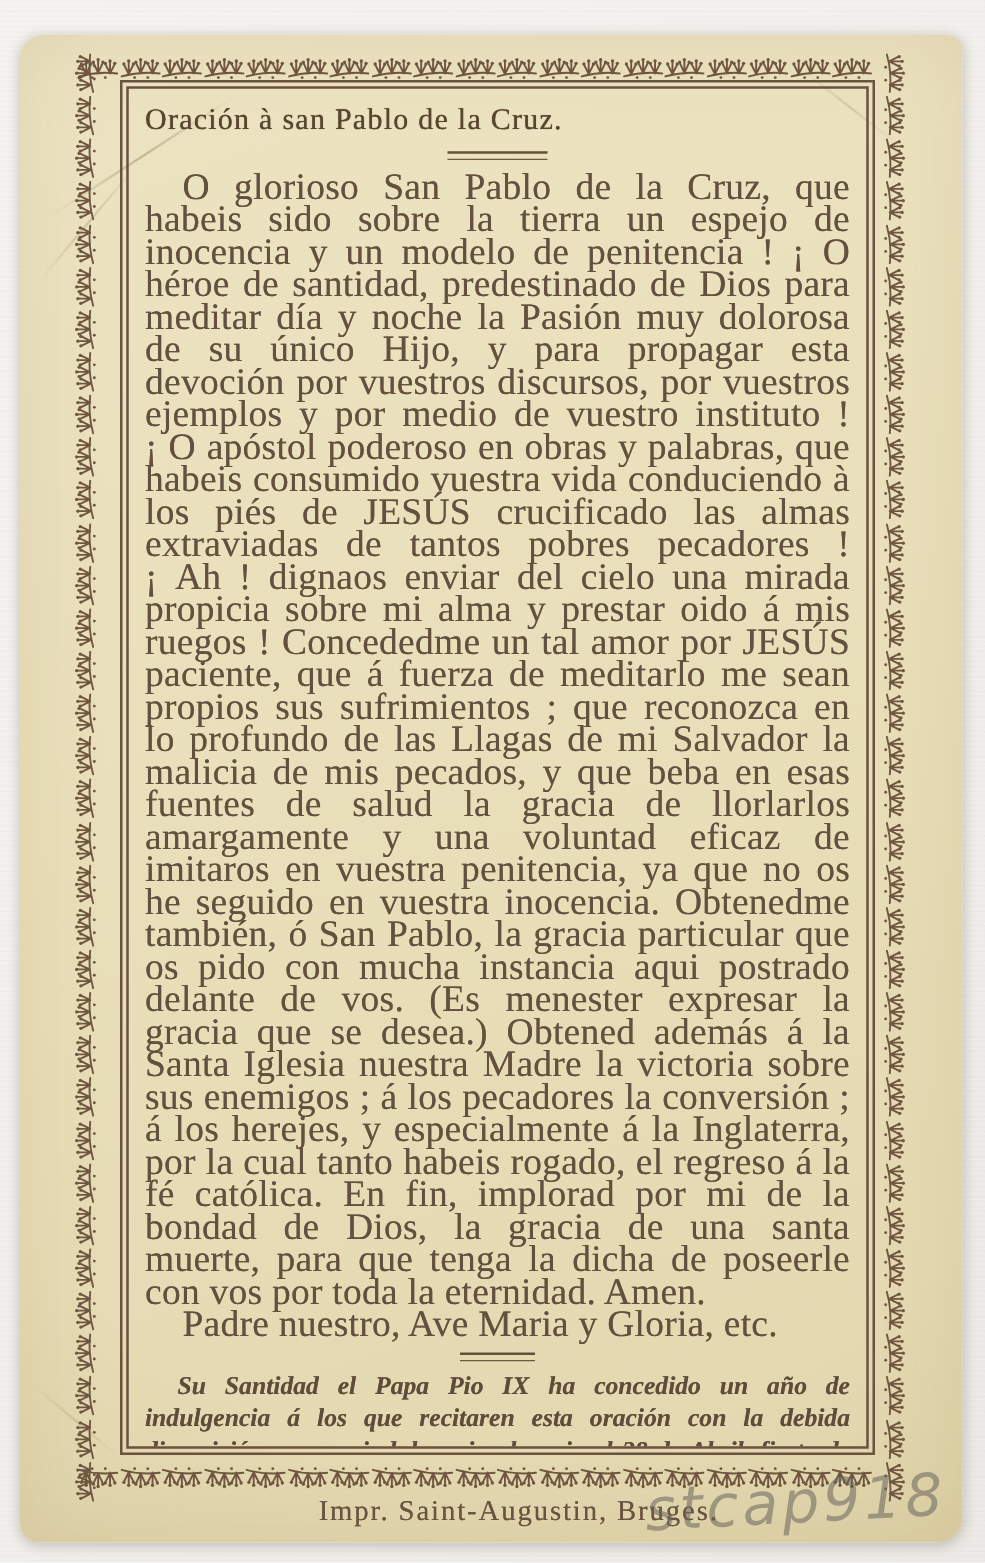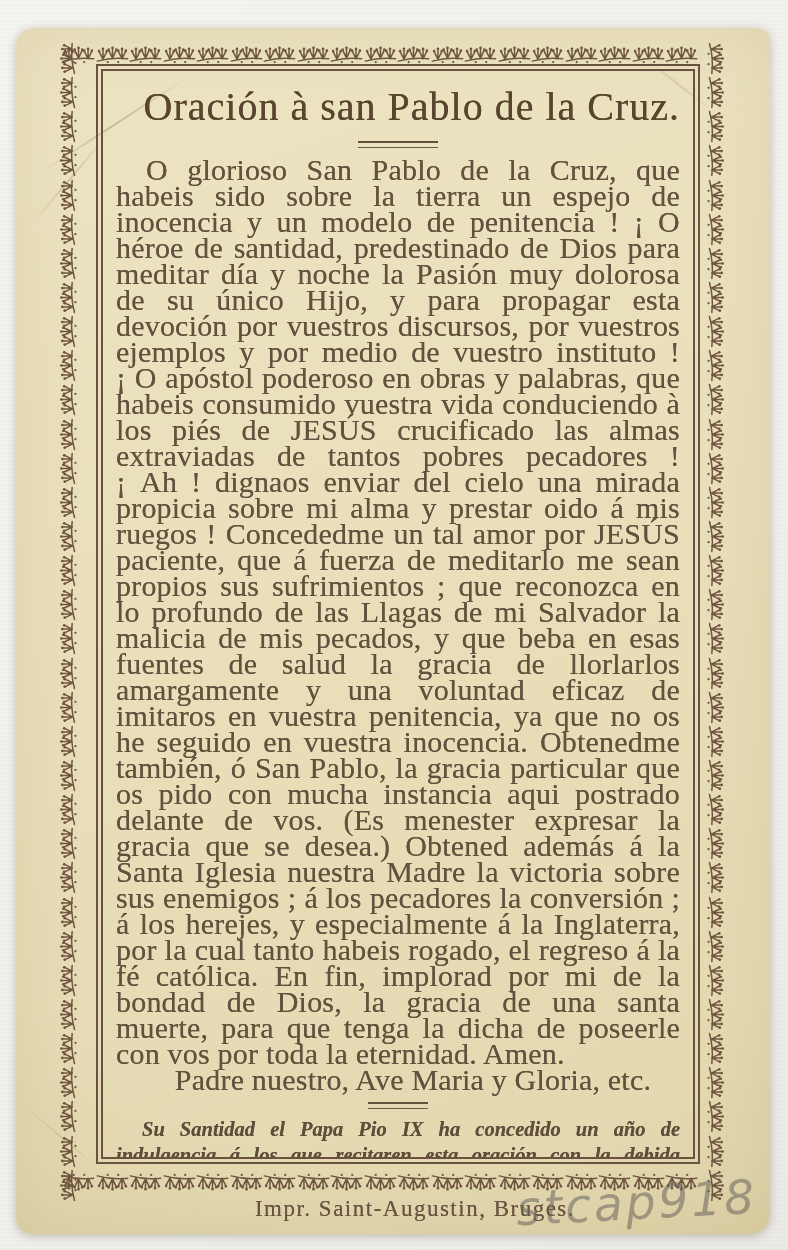--- a/index.html
+++ b/index.html
@@ -43,31 +43,31 @@
   .vleft .sprig-svg{transform:rotate(-90deg);}
   .vright .sprig-svg{transform:rotate(90deg);}
 
   
   .frame{
     position:absolute;left:80px;top:36px;width:604px;height:1100px;
     border:7px double #6a5140;box-sizing:border-box;
     padding:6px 13px 0 13px;overflow:hidden;color:#645040;
   }
   .title{
-    margin:6px 0 0 0;text-align:right;font-size:40px;font-weight:normal;
+    margin:6px 0 0 0;text-align:left;font-size:24px;font-weight:normal;
     letter-spacing:1px;color:#59452f;text-shadow:0 0 .6px #59452f;white-space:nowrap;
   }
   .rule{height:4px;border-top:2px solid #63503a;border-bottom:1px solid #6c5942;margin:11px auto 9px auto;}
   .rule-title{width:80px;}
   .rule-note{width:60px;margin:9px auto 7px auto;}
   .prayer,.closing{
     margin:4px 0 0 0;font-size:30px;line-height:26px;text-align:justify;
     text-indent:30px;letter-spacing:.2px;color:#63503e;text-shadow:0 0 .4px rgba(99,80,62,.8);
   }
-  .closing{text-align:center;margin-top:0;}
+  .closing{text-align:left;margin-top:0;}
   .note{
     margin:2px 0 0 0;font-size:20.5px;line-height:26px;font-style:italic;
     text-align:justify;text-indent:26px;color:#5f4c3a;text-shadow:0 0 .4px rgba(95,76,58,.8);font-weight:bold;
   }
 
   
   .imprint{
     position:absolute;left:0;top:1168px;width:100%;text-align:center;
     transform:translateX(22px);font-size:23px;letter-spacing:1.5px;color:#6a5340;
     text-shadow:0 0 .4px rgba(106,83,64,.8);

